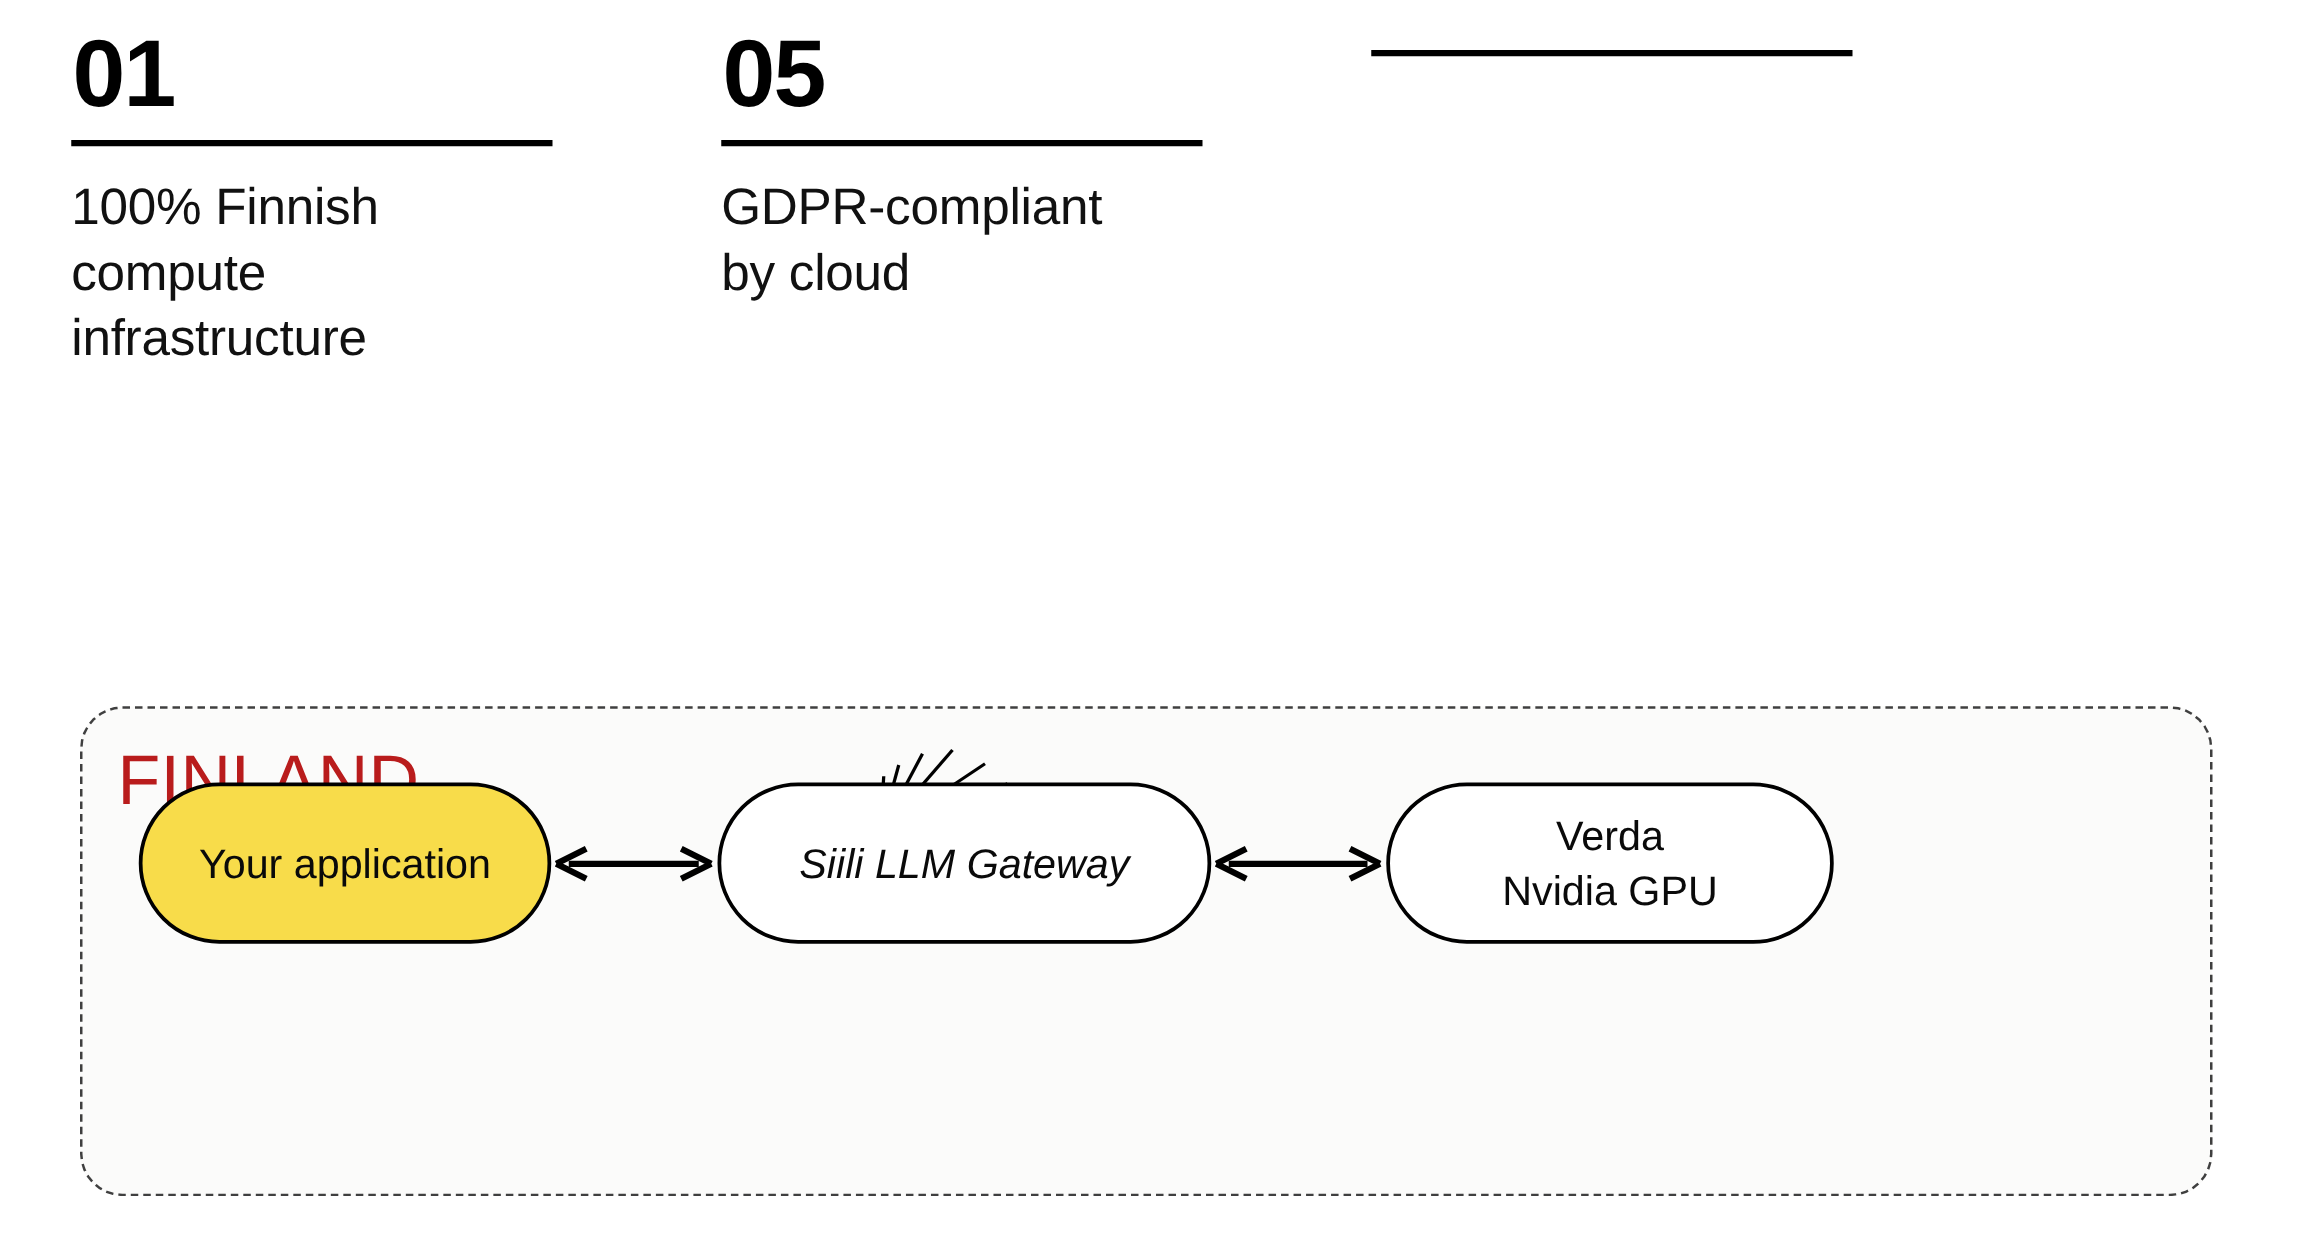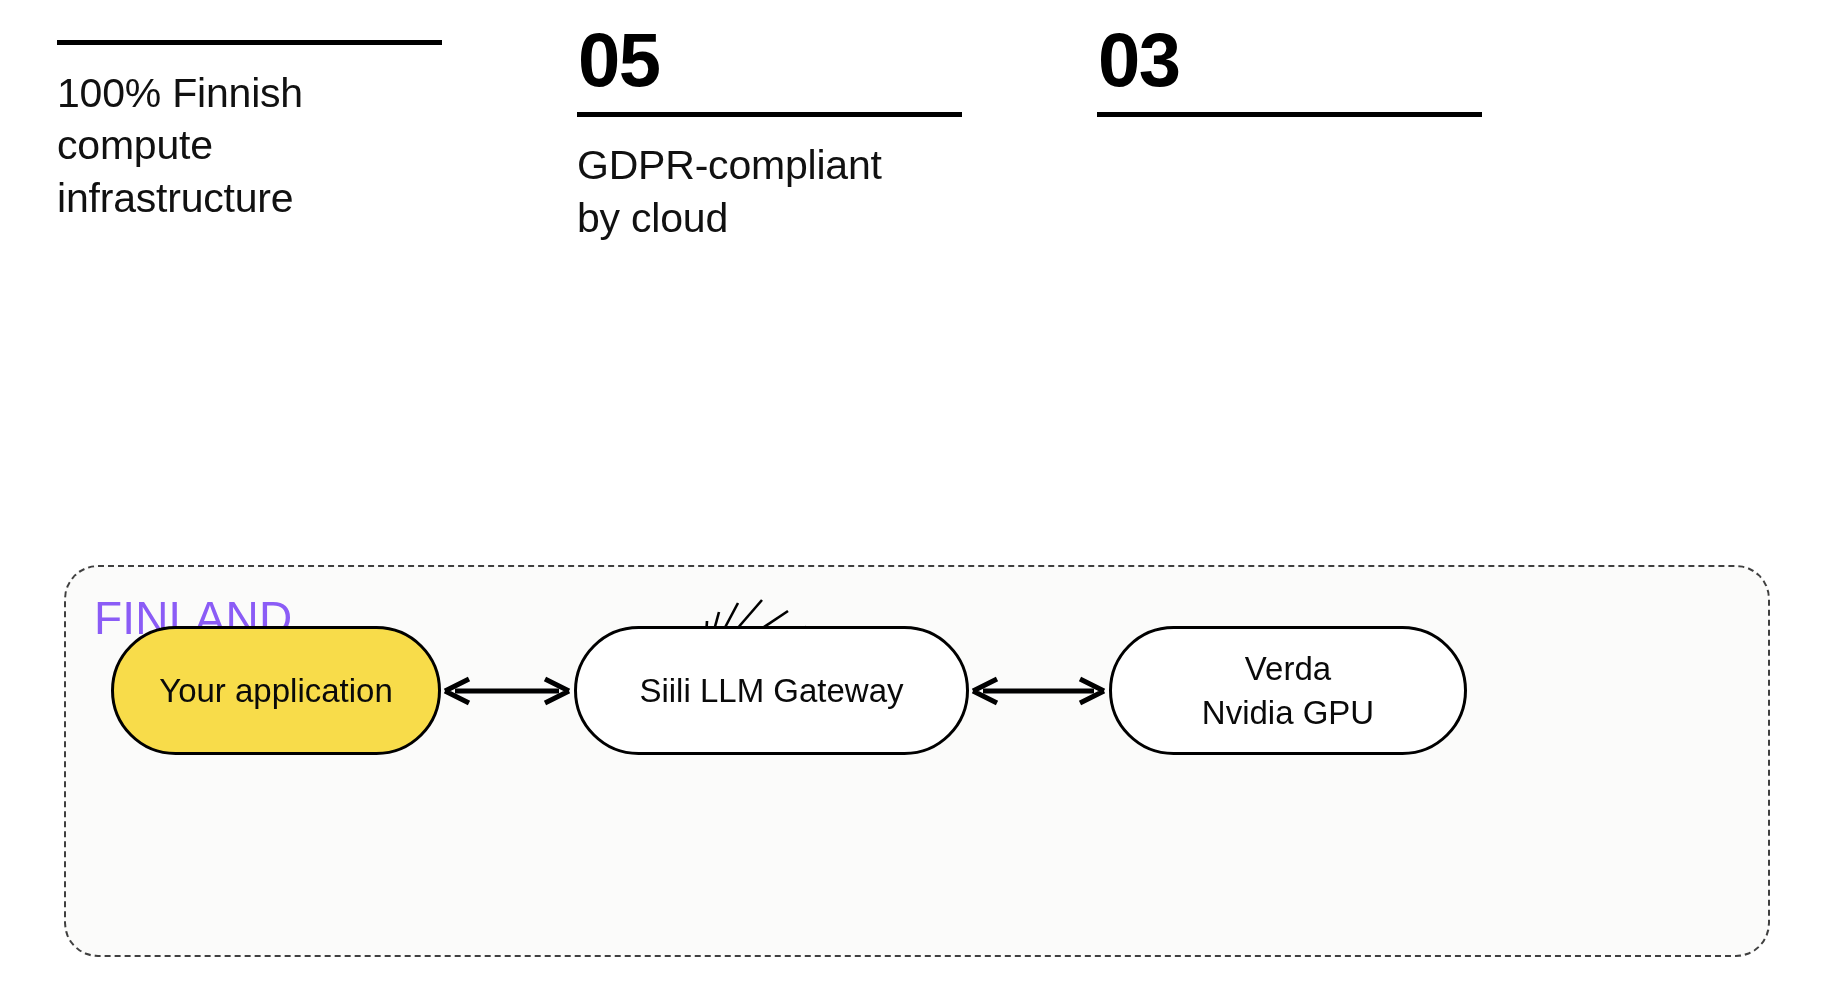--- a/index.html
+++ b/index.html
@@ -70,24 +70,24 @@
     height: 392px;
     border: 2.5px dashed #3f3f3f;
     border-radius: 34px;
     background: #fbfbfa;
   }
 
   .finland-label {
     position: absolute;
     left: 28px;
     top: 24px;
-    font-size: 46px;
+    font-size: 56px;
     font-weight: 400;
     letter-spacing: 0.005em;
-    color: #8b5cf6;
+    color: #b91c1c;
   }
 
   
   .logo-siili {
     position: absolute;
     left: 624px;
     top: 28px;
     width: 145px;
     height: 115px;
   }
@@ -136,20 +136,21 @@
     background: #f8dc4a;
     text-align: center;
   }
 
   .node-gateway {
     left: 508px;
     top: 59px;
     width: 395px;
     height: 129px;
     border-radius: 65px;
+    font-style: italic;
   }
 
   .node-gpu {
     left: 1043px;
     top: 59px;
     width: 358px;
     height: 129px;
     border-radius: 65px;
   }
 
@@ -165,35 +166,35 @@
   .arrow-2 { left: 905px; width: 135px; }
 </style>
 </head>
 <body>
 
 <div class="page">
 
   <div class="features">
 
     <div class="feature">
+      <div class="feature-number">01</div>
       <div class="feature-rule"></div>
       <div class="feature-text">100% Finnish
 compute
 infrastructure</div>
     </div>
 
     <div class="feature">
       <div class="feature-number">05</div>
       <div class="feature-rule"></div>
       <div class="feature-text">GDPR-compliant
 by cloud</div>
     </div>
 
     <div class="feature">
-      <div class="feature-number">03</div>
       <div class="feature-rule"></div>
     </div>
 
   </div>
 
   <div class="finland-panel">
 
     <div class="finland-label">FINLAND</div>
 
     <div class="logo-siili">

